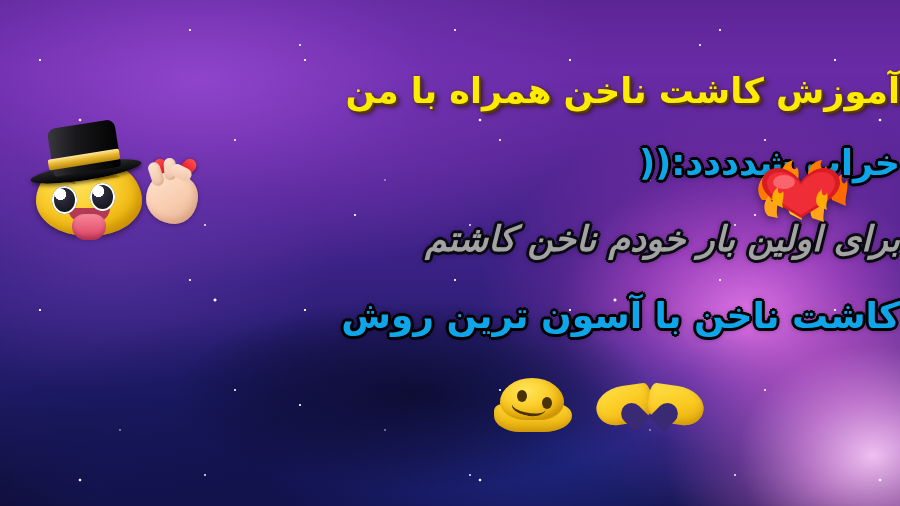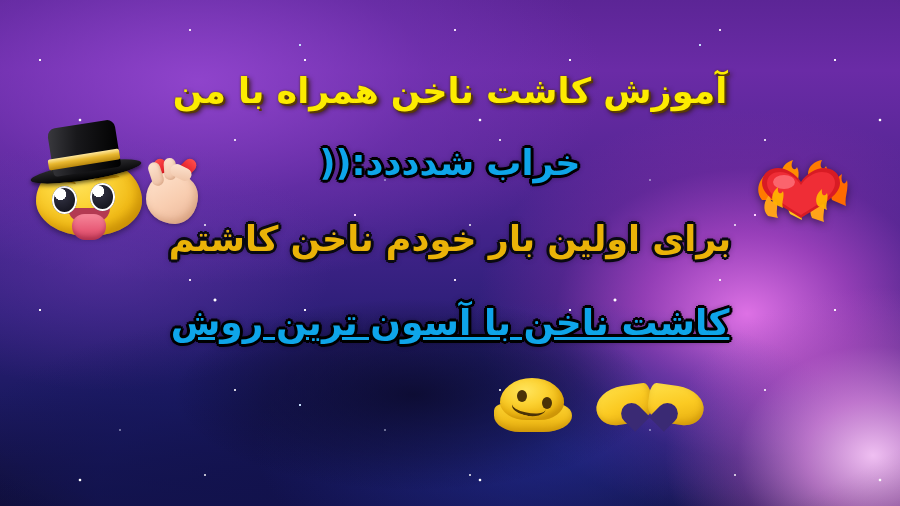--- a/index.html
+++ b/index.html
@@ -120,21 +120,20 @@
   }
   #bg-vignette{
     background:radial-gradient(ellipse 120% 120% at 50% 45%,
       rgba(0,0,0,0) 55%, rgba(0,0,0,.30) 88%, rgba(0,0,0,.48) 100%);
   }
 
   
   .caption{
     position:absolute;
     left:0;right:0;
-    text-align:center;
     white-space:nowrap;
     direction:rtl;
     font-weight:700;
     line-height:1;
     letter-spacing:.5px;
   }
 
   
   .cap-yellow{
     color:#fdec00;
@@ -145,31 +144,32 @@
   
   .cap-cyan{
     color:#0ea5e9;
     text-shadow:
       -2px -2px 0 #000, 2px -2px 0 #000, -2px 2px 0 #000, 2px 2px 0 #000,
       -3px 0 0 #000, 3px 0 0 #000, 0 -3px 0 #000, 0 3px 0 #000,
       0 0 6px rgba(0,0,0,.9);
   }
   
   .cap-white{
-    color:#eab308;
+    color:#a3a3a3;
     text-shadow:
       -2px -2px 0 #0a0a12, 2px -2px 0 #0a0a12, -2px 2px 0 #0a0a12, 2px 2px 0 #0a0a12,
       -3px 0 0 #0a0a12, 3px 0 0 #0a0a12, 0 -3px 0 #0a0a12, 0 3px 0 #0a0a12,
       0 0 7px rgba(0,0,0,.85);
+    font-style: italic;
   }
 
   #cap-line-1{top:74px;  font-size:35px;}
   #cap-line-2{top:146px; font-size:35px;}
   #cap-line-3{top:222px; font-size:35px;}
-  #cap-line-4{top:305px; font-size:36px;text-decoration:underline;}
+  #cap-line-4{top:298px; font-size:36px;}
 
   
   .sticker{position:absolute;line-height:1;}
 
   
   #sticker-tophat-smiley{left:28px;top:128px;width:128px;height:110px;}
   .th-face{
     position:absolute;left:8px;top:30px;width:106px;height:78px;
     background:radial-gradient(ellipse 70% 70% at 38% 32%, #ffe259 0%, #fcd337 42%, #f0ba17 80%, #dda60c 100%);
     border-radius:50% 50% 48% 48%/55% 55% 45% 45%;

